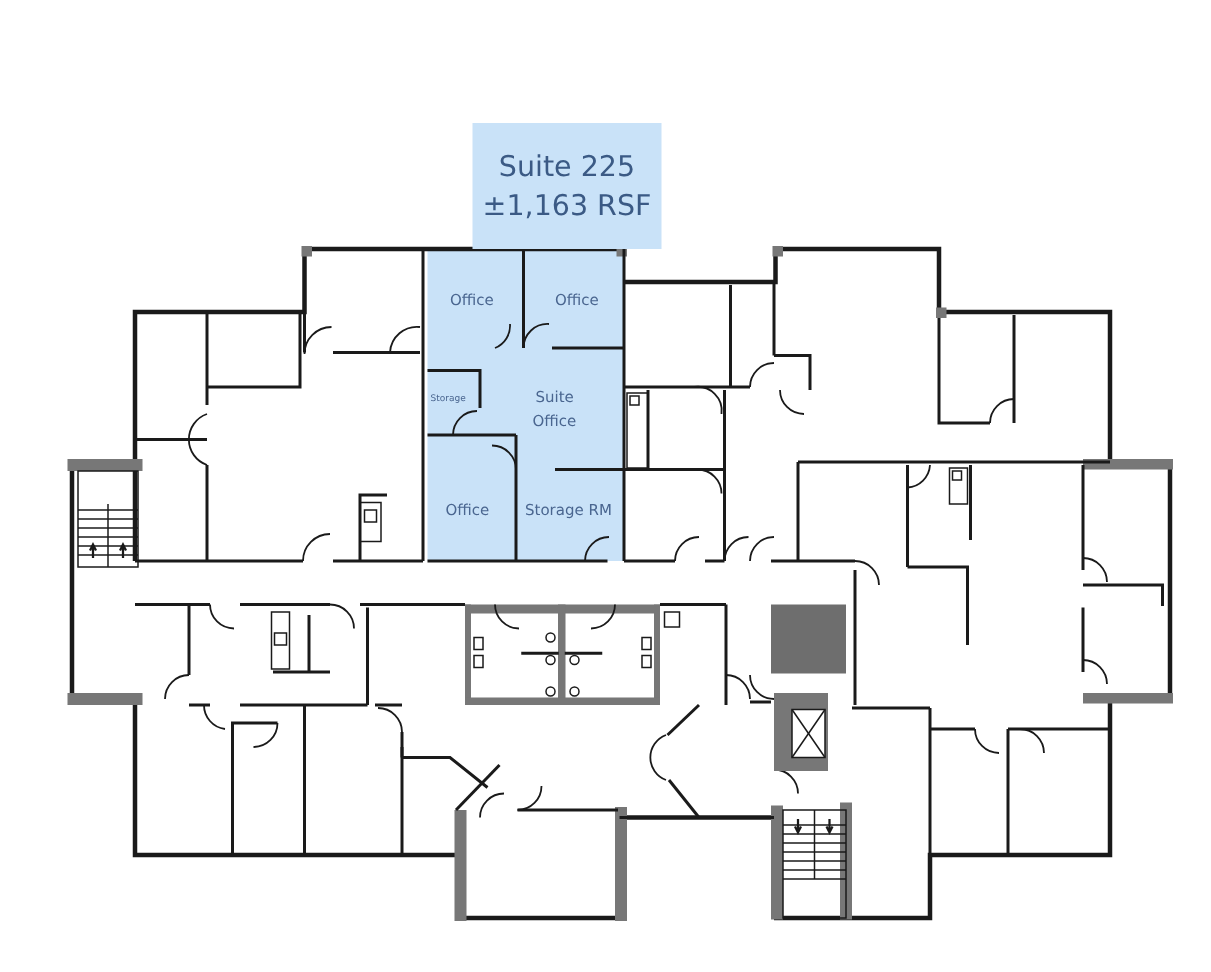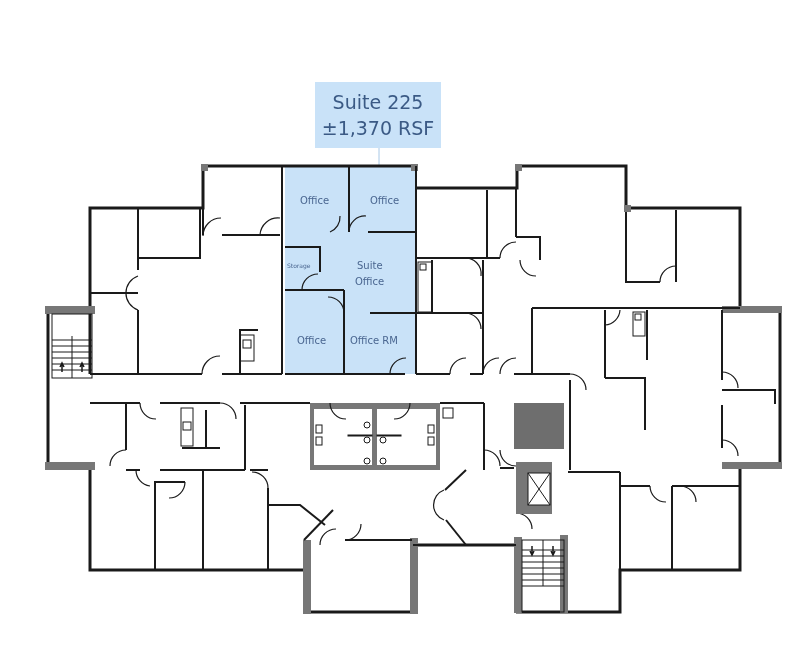--- a/index.html
+++ b/index.html
@@ -1,19 +1,19 @@
 <!DOCTYPE html>
 <html><head>
 <meta charset="utf-8">
 <style>
   html, body { margin: 0; padding: 0; background: #ffffff; }
   body { width: 807px; height: 648px; position: relative; overflow: hidden; font-family: "DejaVu Sans", "Liberation Sans", sans-serif; }
   #plan { position: absolute; left: 0; top: 0; width: 807px; height: 648px; }
   .callout {
-    position: absolute; left: 315px; top: 82px; width: 126px; height: 66px;
+    position: absolute; left: 315px; top: 82px; width: 126px; height: 84px;
     background: #c9e2f8; color: #3b5a85; text-align: center;
     display: flex; flex-direction: column; justify-content: center; align-items: center;
   }
   .callout .title { font-size: 19px; line-height: 26px; }
   .callout .area { font-size: 19px; line-height: 26px; }
   .lbl { position: absolute; color: #4a6690; font-size: 10px; text-align: left; white-space: nowrap; }
   .lbl.small { font-size: 6px; }
 </style>
 </head>
 <body>
@@ -234,22 +234,22 @@
     <rect x="181" y="408" width="12" height="38"></rect>
     <rect x="183" y="422" width="8" height="8"></rect>
     <rect x="633" y="312" width="12" height="24"></rect>
     <rect x="635" y="314" width="6" height="6"></rect>
     <rect x="443" y="408" width="10" height="10"></rect>
   </g>
 </svg>
 
 <div class="callout">
   <div class="title">Suite 225</div>
-  <div class="area">±1,370 RSF</div>
+  <div class="area">±1,163 RSF</div>
 </div>
 
 <div class="lbl" style="left:300px; top:195px;">Office</div>
 <div class="lbl" style="left:370px; top:195px;">Office</div>
 <div class="lbl small" style="left:287px; top:262px;">Storage</div>
 <div class="lbl" style="left:357px; top:260px;">Suite</div>
 <div class="lbl" style="left:355px; top:276px;">Office</div>
 <div class="lbl" style="left:297px; top:335px;">Office</div>
-<div class="lbl" style="left:350px; top:335px;">Office RM</div>
+<div class="lbl" style="left:350px; top:335px;">Storage RM</div>
 
 </body></html>

